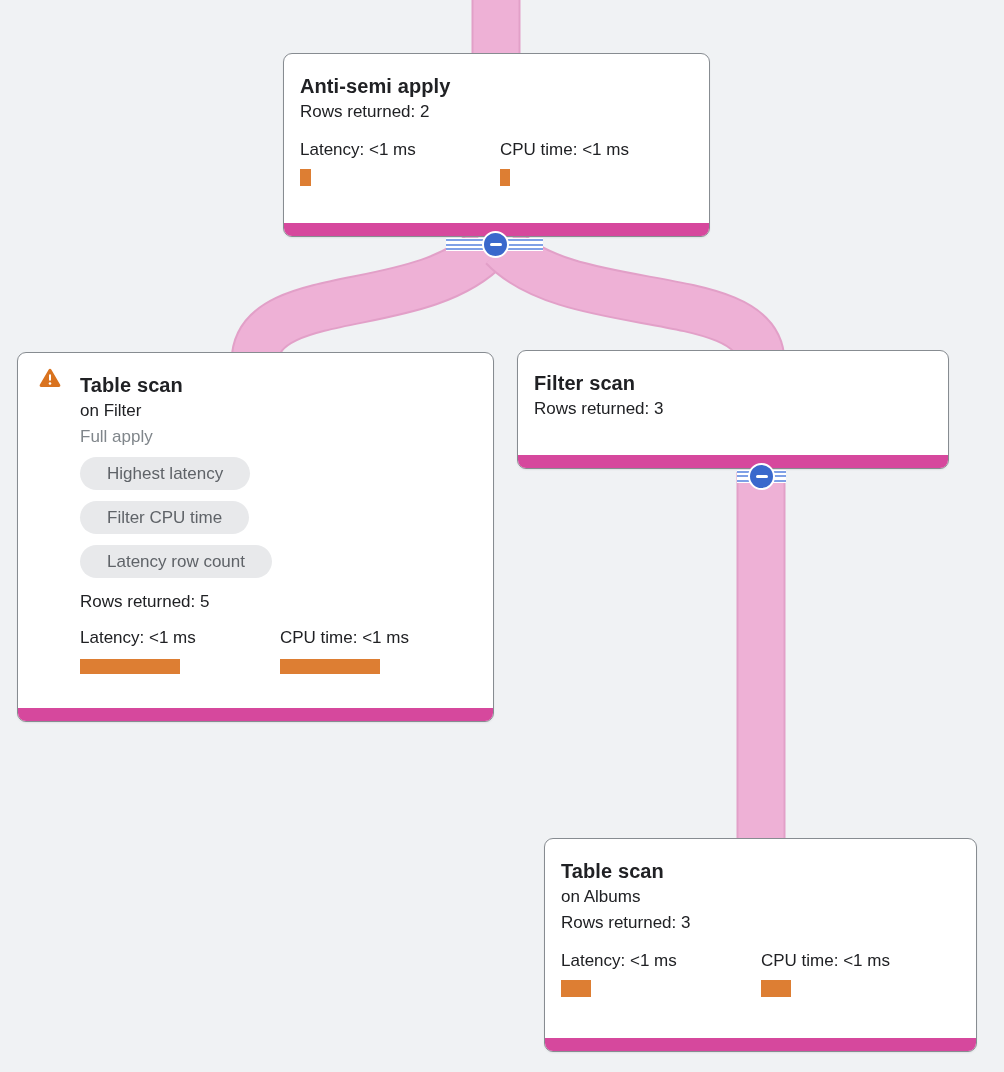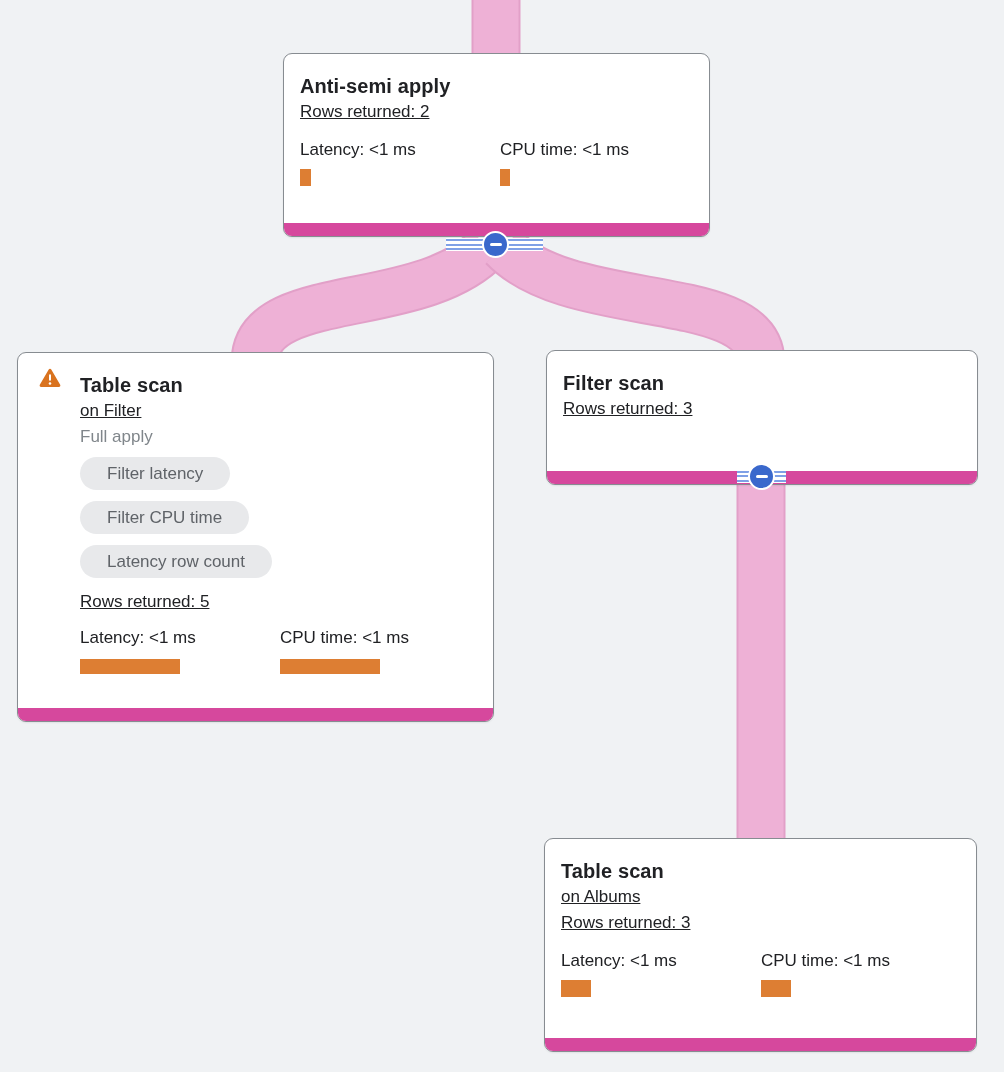--- a/index.html
+++ b/index.html
@@ -25,21 +25,21 @@
   .edge-inner{fill:none;stroke:var(--pink-fill);stroke-width:45;}
 
   .card{position:absolute;background:#fff;border:1px solid var(--card-border);
         border-radius:9px;z-index:2;box-shadow:0 1px 2px rgba(0,0,0,.07);cursor:pointer;}
   .card-footer{position:absolute;left:0;right:0;bottom:0;height:13px;
         background:var(--magenta);border-radius:0 0 8px 8px;}
   .card-body{padding:19px 16px 0 16px;color:var(--text);font-size:17px;}
   .card-body.indent{padding-left:62px;}
   .warn-icon{position:absolute;left:21px;top:15px;}
   .title{font-size:20px;font-weight:600;line-height:26px;letter-spacing:.1px;}
-  .row{line-height:26px;text-decoration:underline;}
+  .row{line-height:26px;}
   .note{color:var(--muted);line-height:26px;}
   .chips{margin-top:7px;}
   .chip{display:table;background:var(--chip-bg);color:var(--chip-text);
         height:33px;line-height:33px;padding:0 27px;border-radius:17px;
         margin-bottom:11px;font-size:17px;white-space:nowrap;}
   .metrics{display:flex;margin-top:12px;gap:9px;}
   .metric{width:191px;}
   .metric-label{line-height:26px;}
   .bar{height:17px;background:var(--orange);margin-top:6px;}
   .card-singers .bar{height:15px;margin-top:8px;}
@@ -107,40 +107,40 @@
         <path fill="#d9731f" d="M13.4 1.6c-.62-1.07-2.18-1.07-2.8 0L.8 18.4c-.62 1.07.16 2.4 1.4 2.4h19.6c1.24 0 2.02-1.33 1.4-2.4L13.4 1.6z"></path>
         <rect x="10.9" y="7" width="2.2" height="7" rx="1.1" fill="#fff"></rect>
         <circle cx="12" cy="17" r="1.4" fill="#fff"></circle>
       </svg>
     </span>
     <div class="card-body indent">
       <div class="title">Table scan</div>
       <div class="row">on Filter</div>
       <div class="note">Full apply</div>
       <div class="chips">
-        <div class="chip">Filter latency</div>
+        <div class="chip">Highest latency</div>
         <div class="chip">Filter CPU time</div>
         <div class="chip">Latency row count</div>
       </div>
       <div class="row">Rows returned: 5</div>
       <div class="metrics" style="margin-top:10px">
         <div class="metric">
           <div class="metric-label">Latency: &lt;1 ms</div>
           <div class="bar" style="width: 100px;"></div>
         </div>
         <div class="metric">
           <div class="metric-label">CPU time: &lt;1 ms</div>
           <div class="bar" style="width: 100px;"></div>
         </div>
       </div>
     </div>
     <div class="card-footer"></div>
   </div>
 
-  <div class="card" style="left:546px;top:350px;width:432px;height:135px">
+  <div class="card" style="left:517px;top:350px;width:432px;height:119px">
     <div class="card-body">
       <div class="title">Filter scan</div>
       <div class="row">Rows returned: 3</div>
     </div>
     <div class="card-footer"></div>
   </div>
 
   <div class="stripe" style="left:737px;top:470px;width:49px"></div>
   <button class="collapse-btn" style="left:748px;top:463px">
     <span class="minus"></span>

